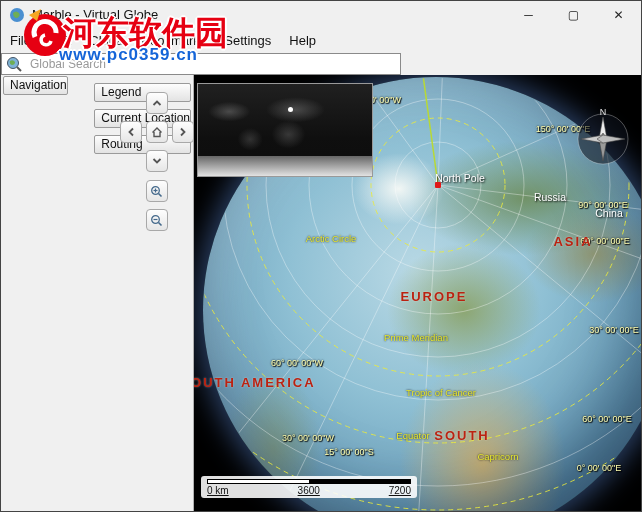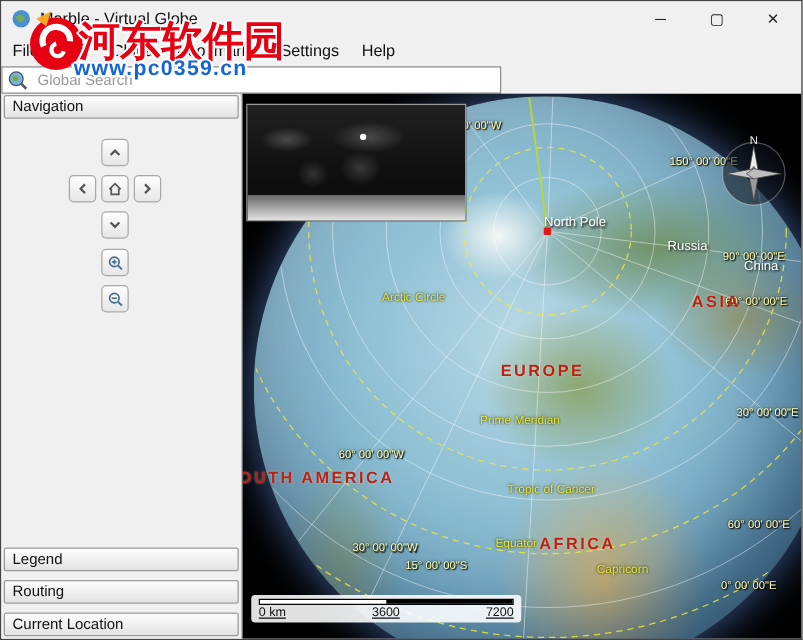--- a/index.html
+++ b/index.html
@@ -17,21 +17,21 @@
   .menu-item { font-size:13px; color:#111; padding:4px 9px; }
 
   
   .searchrow { height:22px; background:#f0f0f0; position:relative; }
   .search-input { position:absolute; left:0; top:0; width:400px; height:22px; border:1px solid #8a8a8a; padding:0 4px 0 28px; font-size:12px; font-family:"Liberation Sans",sans-serif; color:#333; background:#fff; }
   .search-input::placeholder { color:#999; }
   .search-ic { position:absolute; left:4px; top:2px; width:18px; height:18px; z-index:2; }
 
   
   .main { display:flex; height:436px; }
-  .sidebar { width:193px; background:#f0f0f0; border-right:1px solid #b0b0b0; display:flex; flex-direction:column; padding:1px 2px 2px; }
+  .sidebar { width:193px; background:#f0f0f0; border-right:1px solid #b0b0b0; display:flex; flex-direction:row; padding:1px 2px 2px; }
   .panel-header { height:19px; line-height:17px; font-size:12px; color:#111; padding-left:6px;
     background:linear-gradient(#fdfdfd,#e3e3e3); border:1px solid #9a9a9a; border-radius:2px; }
   .panel-header + .panel-header, .bottom-headers .panel-header { margin-top:7px; }
   .nav-pad { position:relative; flex:1; }
   .nav-btn { position:absolute; width:22px; height:22px; background:linear-gradient(#fefefe,#e6e6e6); border:1px solid #a8a8a8; border-radius:4px; display:flex; align-items:center; justify-content:center; }
   .nav-btn svg { display:block; }
 
   
   .map { flex:1; position:relative; background:#000; overflow:hidden; }
   .globe { position:absolute; left:9px; top:2px; width:466px; height:466px; border-radius:50%;
@@ -161,22 +161,22 @@
         <div class="nav-btn" style="left:78px; top:133px">
             <svg width="13" height="13">
               <circle cx="5.5" cy="5.5" r="3.8" stroke="#456a8c" stroke-width="1.3" fill="none"></circle>
               <line x1="3.5" y1="5.5" x2="7.5" y2="5.5" stroke="#456a8c" stroke-width="1.2"></line>
               <line x1="8.5" y1="8.5" x2="11.5" y2="11.5" stroke="#456a8c" stroke-width="1.6"></line>
             </svg>
           </div>
       </div>
       <div class="bottom-headers">
         <div class="panel-header">Legend</div>
+        <div class="panel-header">Current Location</div>
         <div class="panel-header">Routing</div>
-        <div class="panel-header">Current Location</div>
       </div>
     </div>
 
     <div class="map">
       <div class="globe"></div>
 
       <svg class="graticule" width="447" height="436" viewBox="0 0 447 436">
         <defs>
             <clipPath id="globeClip">
               <circle cx="242" cy="235" r="232"></circle>
@@ -220,21 +220,21 @@
           <span class="map-label circle" style="left: 137px; top: 163px;">Arctic Circle</span>
           <span class="map-label circle" style="left: 222px; top: 262px;">Prime Meridian</span>
           <span class="map-label circle" style="left: 247px; top: 317px;">Tropic of Cancer</span>
           <span class="map-label circle" style="left: 219px; top: 360px;">Equator</span>
           <span class="map-label circle" style="left: 304px; top: 381px;">Capricorn</span>
           <span class="map-label place" style="left: 266px; top: 103px;">North Pole</span>
           <span class="map-label place" style="left: 356px; top: 122px;">Russia</span>
           <span class="map-label place" style="left: 415px; top: 138px;">China</span>
           <span class="map-label region" style="left: 379px; top: 166px;">ASIA</span>
           <span class="map-label region" style="left: 240px; top: 221px;">EUROPE</span>
-          <span class="map-label region" style="left: 268px; top: 360px;">AFRICA</span>
+          <span class="map-label region" style="left: 268px; top: 360px;">SOUTH</span>
           <span class="map-label region" style="left: 54px; top: 307px;">SOUTH AMERICA</span>
         </div>
       <div class="pole-dot"></div>
 
       <div class="overview">
         <div class="ov-land"></div>
         <div class="ov-antarctic"></div>
         <div class="ov-dot"></div>
       </div>
 

